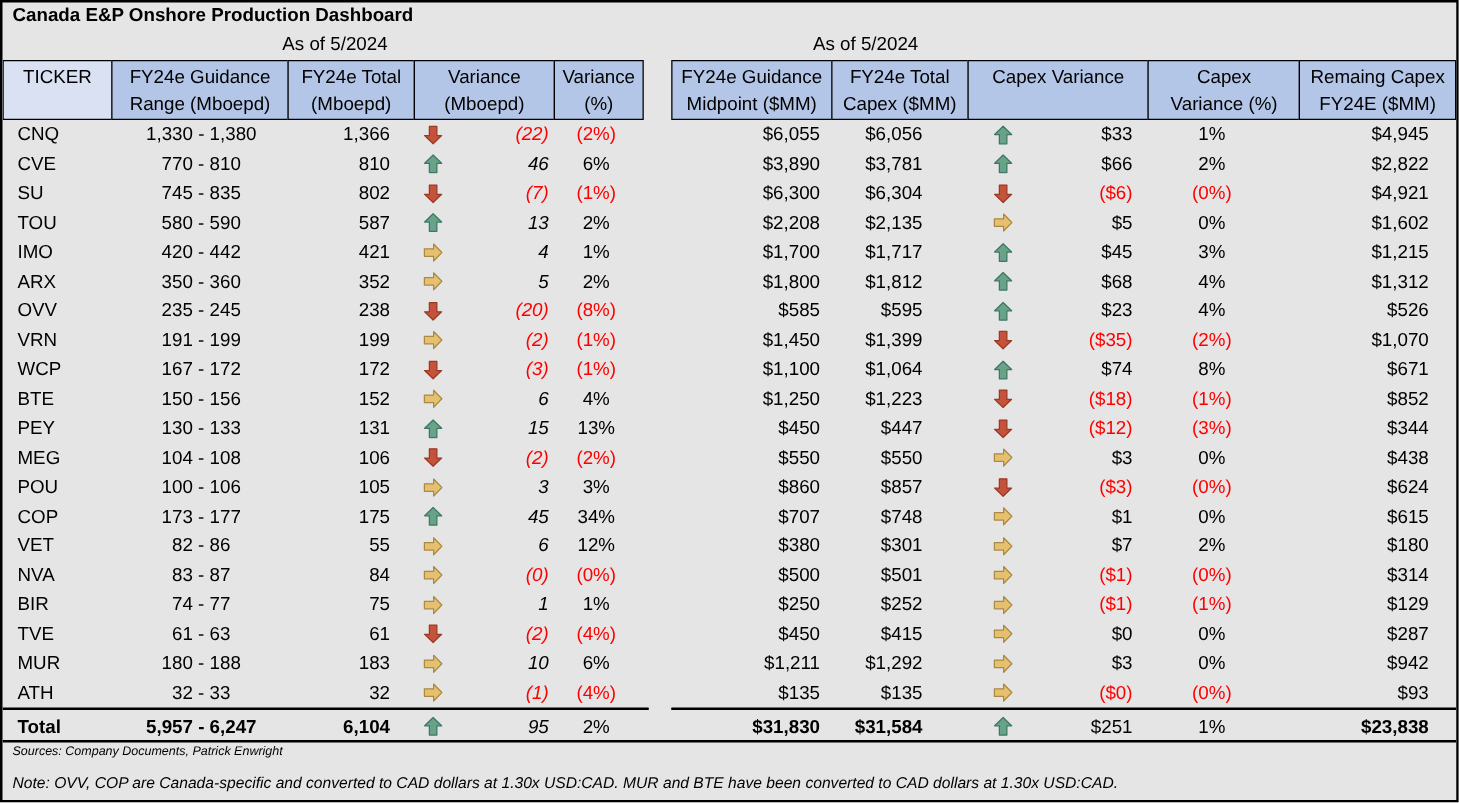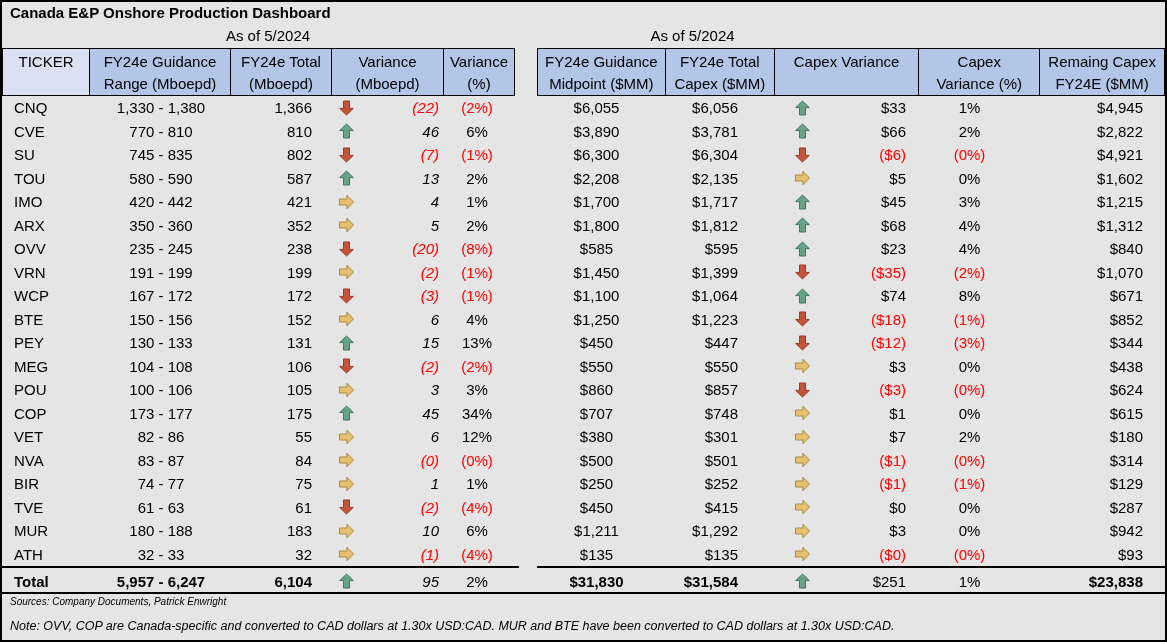--- a/index.html
+++ b/index.html
@@ -37,21 +37,21 @@
   
   #tbl-left .ct  {width:88px;padding-left:12px;}
   #tbl-left .cr  {width:142px;text-align:center;}
   #tbl-left .c2  {width:102px;text-align:right;padding-right:22px;}
   #tbl-left .cvar{width:113px;}
   #tbl-left .cvar .arrow{margin-left:4px;}
   #tbl-left .vnum{padding-right:8px;font-style:italic;}
   #tbl-left .cpct{width:72px;text-align:center;padding-right:12px;}
 
   
-  #tbl-right .c1  {width:131px;text-align:center;padding-right:12px;}
+  #tbl-right .c1  {width:131px;text-align:right;padding-right:12px;}
   #tbl-right .c2  {width:112px;text-align:right;padding-right:42px;}
   #tbl-right .cvar{width:148px;}
   #tbl-right .cvar .arrow{margin-left:14px;}
   #tbl-right .vnum{padding-right:22px;}
   #tbl-right .cpct{width:109px;text-align:center;padding-right:26px;}
   #tbl-right .c5  {width:128px;text-align:right;padding-right:22px;}
 
   
   .trow .row{height:26px;border-top:2px solid #000;font-weight:bold;}
   .trow .vnum,.trow .cpct{font-weight:normal;}
@@ -546,21 +546,21 @@
     <span class="cell c2">$595</span>
     <span class="cell cvar">
       <span class="arrow arrow-up">
         <svg viewBox="0 0 16 16" width="17" height="16" aria-hidden="true">
                 <polygon points="8,1 14.8,7.6 11,7.6 11,15 5,15 5,7.6 1.2,7.6"></polygon>
               </svg>
       </span>
       <span class="vnum">$23</span>
     </span>
     <span class="cell cpct">4%</span>
-    <span class="cell c5">$840</span>
+    <span class="cell c5">$526</span>
   </div>
 
   <div class="row neg">
     <span class="cell c1">$1,450</span>
     <span class="cell c2">$1,399</span>
     <span class="cell cvar">
       <span class="arrow arrow-down">
         <svg viewBox="0 0 16 16" width="17" height="16" aria-hidden="true">
                 <polygon points="8,1 14.8,7.6 11,7.6 11,15 5,15 5,7.6 1.2,7.6"></polygon>
               </svg>

